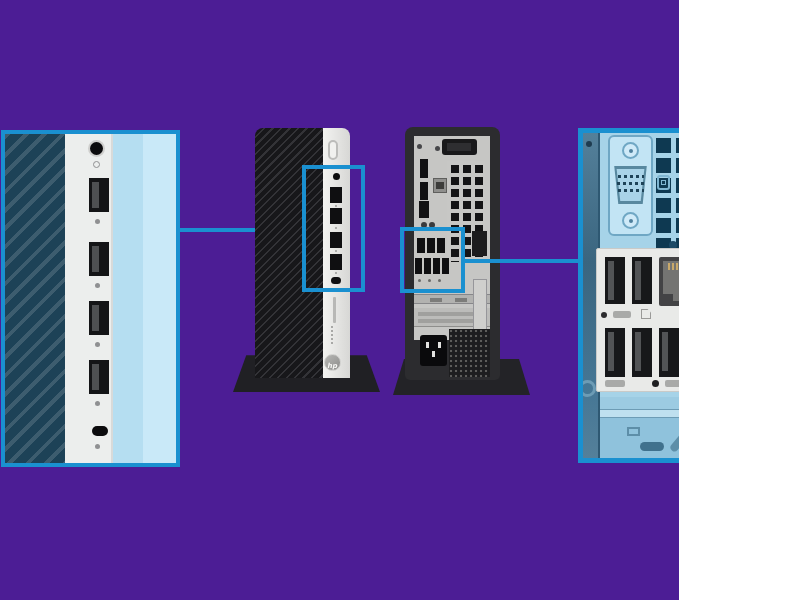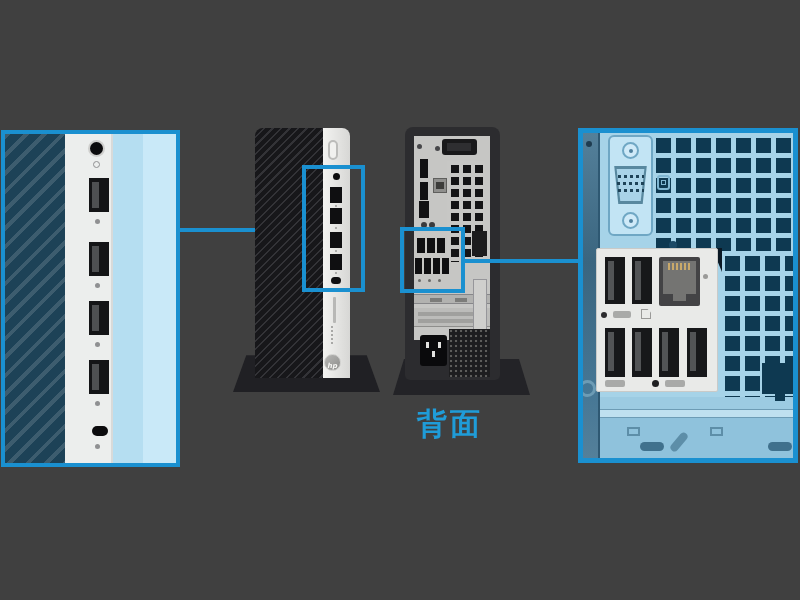--- a/index.html
+++ b/index.html
@@ -1,17 +1,17 @@
 <!DOCTYPE html>
 <html><head>
 <meta charset="utf-8">
 <style>
   * { margin:0; padding:0; box-sizing:border-box; }
   html,body { width:800px; height:600px; background:#ffffff; font-family:"DejaVu Sans","Liberation Sans",sans-serif; }
-  .canvas { position:relative; width:800px; height:600px; background:#404040; overflow:hidden; }
+  .canvas { position:relative; width:679px; height:600px; background:#4c1d95; overflow:hidden; }
   .abs { position:absolute; }
 
   
   .hatch-navy { background-color:#1d4257;
     background-image:repeating-linear-gradient(135deg, rgba(255,255,255,0.14) 0 4px, transparent 4px 13px); }
   .hatch-dark { background-color:#17171a;
     background-image:repeating-linear-gradient(135deg, rgba(150,150,158,0.22) 0 1.5px, transparent 1.5px 6px); }
   .vent-sq-blue { background-color:#0e3951;
     background-image:repeating-linear-gradient(to right,#a6d3e8 0 5px, transparent 5px 20px),
                      repeating-linear-gradient(to bottom,#a6d3e8 0 5px, transparent 5px 20px); }
@@ -203,15 +203,14 @@
       <div class="abs usbB" style="left:90px;top:79px;width:20px;height:49px;"></div>
       <div class="abs smudge" style="left:8px;top:131px;width:20px;height:7px;"></div>
       <div class="abs dot" style="left:55px;top:131px;width:7px;height:7px;background:#1f1f21;"></div>
       <div class="abs smudge" style="left:68px;top:131px;width:20px;height:7px;"></div>
     </div>
 
     <div class="abs" style="left:179px;top:230px;width:31px;height:31px;background:#0e3951;"></div>
     <div class="abs" style="left:192px;top:261px;width:10px;height:7px;background:#0e3951;"></div>
   </div>
 
-  <div class="abs view-label" style="left:400px;top:404px;width:100px;height:36px;">背面</div>
 
 </div>
 
 </body></html>

